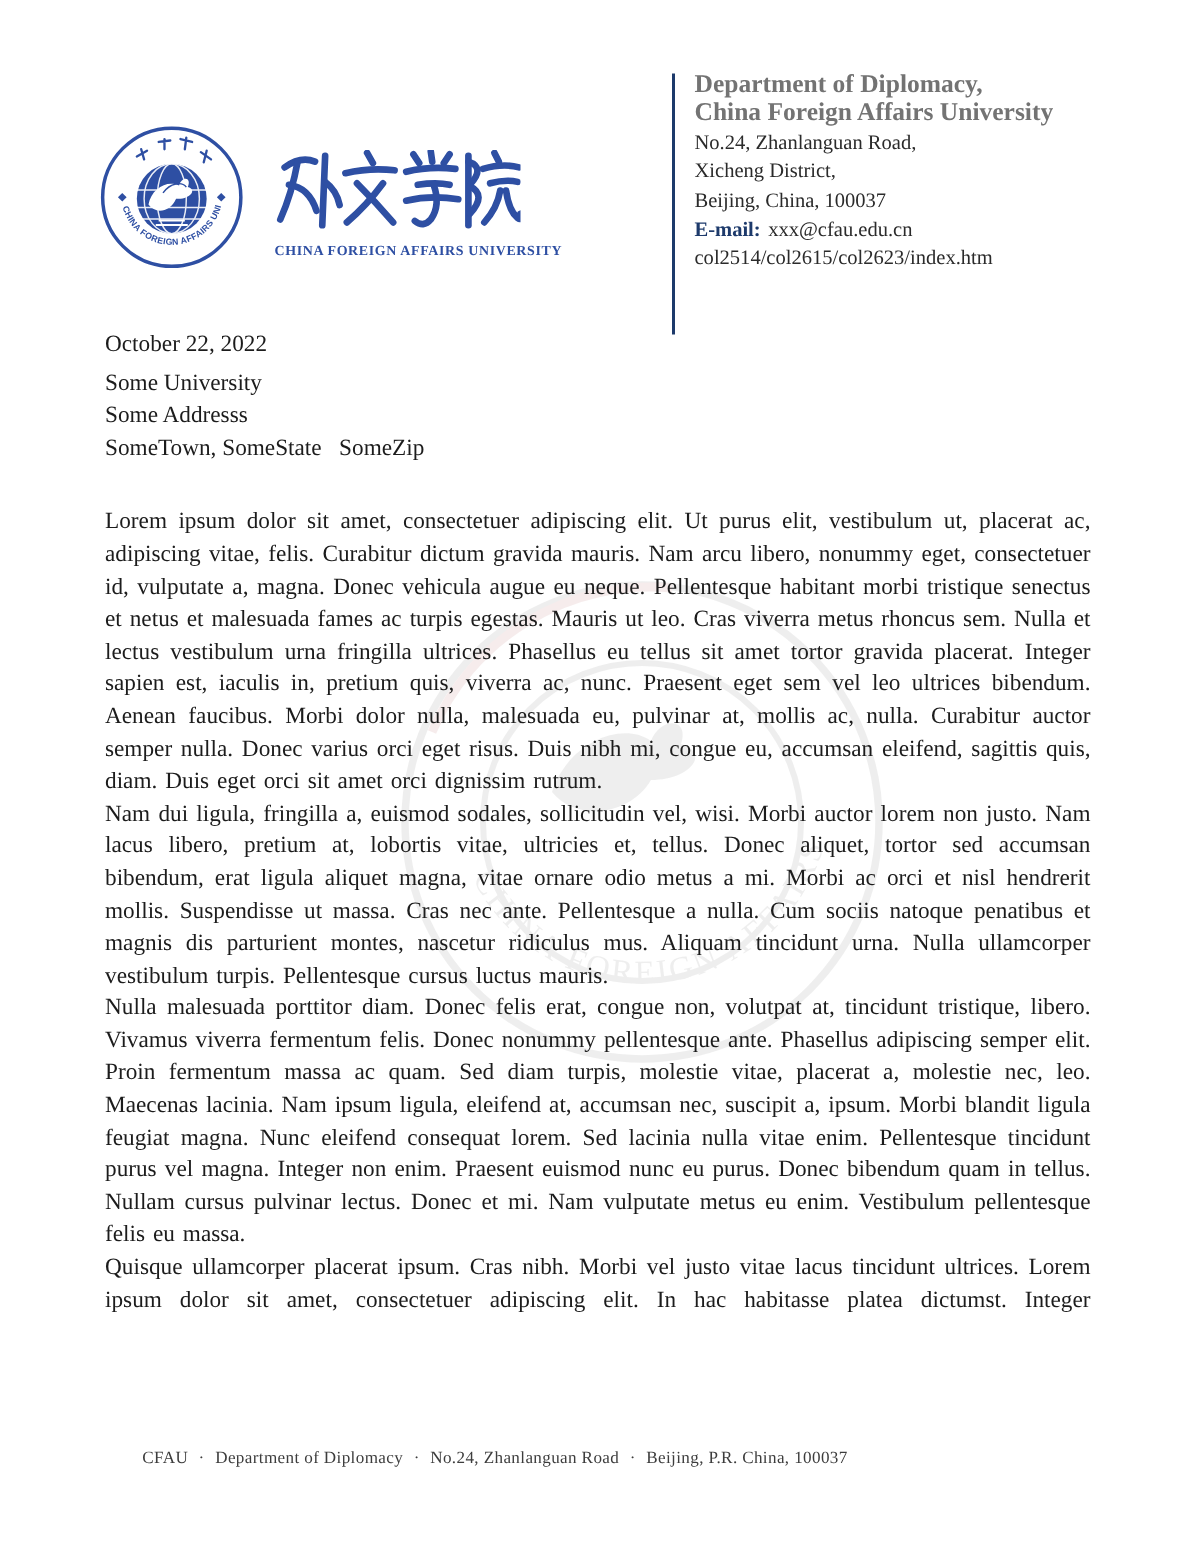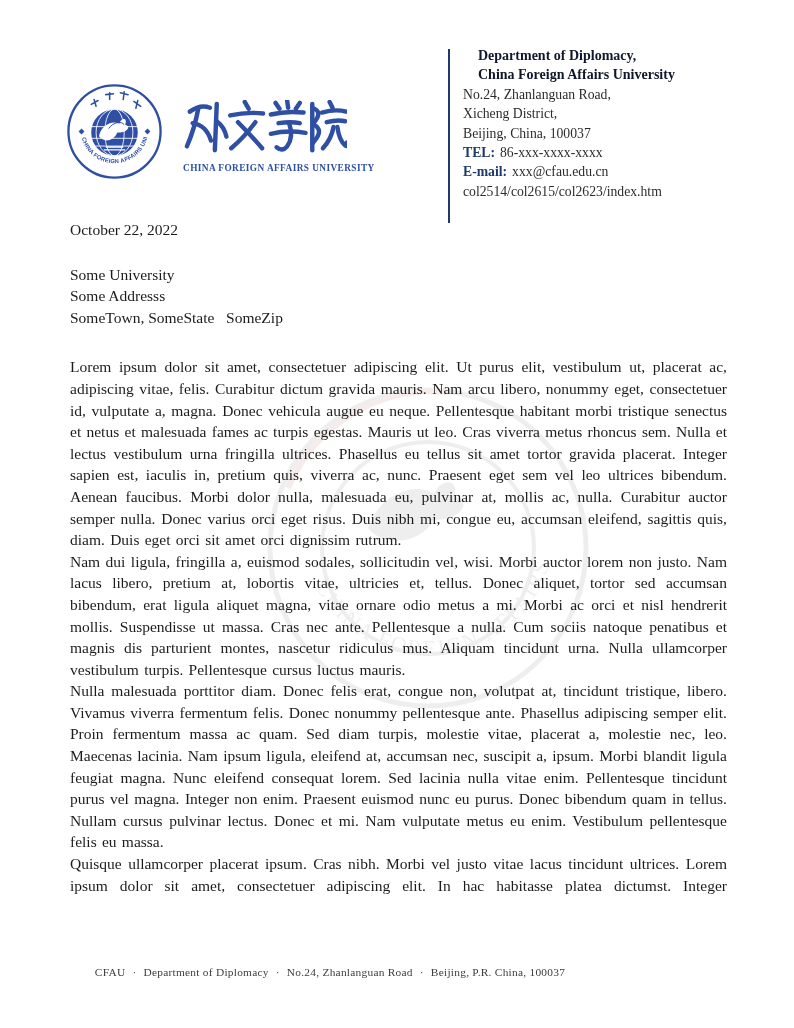--- a/index.html
+++ b/index.html
@@ -15,28 +15,28 @@
   .seal { position:absolute; left:66px; top:83px; width:97px; height:97px; }
   .calligraphy { position:absolute; left:183px; top:100px; width:164px; height:56px; }
   .logo-caption { position:absolute; left:183px; top:163px; width:170px;
                   font-family:"Liberation Serif", serif; font-weight:bold;
                   font-size:9.3px; letter-spacing:.42px; color:#2e4fa3; white-space:nowrap; }
 
   
   .hdr-bar { position:absolute; left:448px; top:49px; width:2px; height:174px; background:#1d3a6b; }
   .hdr { position:absolute; left:463px; top:46px; width:285px;
          font-size:13.7px; line-height:19.4px; color:#2b2b2b; }
-  .hdr .dept { font-size:14px; font-weight:bold; color:#0f172a;margin-left:15px; }
+  .hdr .dept { font-size:17px; font-weight:bold; color:#737373; }
   .hdr .lbl { color:#1d3a6b; font-weight:bold; }
   .hdr .val { margin-left:5px; }
 
   
   .letter { position:absolute; left:70px; top:219px; width:657px; font-size:15.5px;
             line-height:21.6px; color:#1c1c1c; }
-  .date-line { margin-bottom:23px; }
+  .date-line { margin-bottom:4px; }
   .recipient { white-space:pre-wrap; margin-bottom:28px; }
   .salutation { margin-bottom:7px; }
   .para { text-align:justify; margin-top:0; word-spacing:1.4px; }
   .para.clipped { text-align-last:justify; }
 
   
   .footer { position:absolute; left:0; top:966px; width:660px; text-align:center;
             font-size:11.4px; letter-spacing:.25px; color:#3d3d3d; }
   .footer .sep { margin:0 7px; }
 </style>
@@ -132,21 +132,20 @@
 
   <div class="logo-caption">CHINA FOREIGN AFFAIRS UNIVERSITY</div>
 
   <div class="hdr-bar"></div>
   <div class="hdr">
     <div class="dept">Department of Diplomacy,</div>
     <div class="dept">China Foreign Affairs University</div>
     <div>No.24, Zhanlanguan Road,</div>
     <div>Xicheng District,</div>
     <div>Beijing, China, 100037</div>
-    <div><span class="lbl">TEL:</span><span class="val">86-xxx-xxxx-xxxx</span></div>
     <div><span class="lbl">E-mail:</span><span class="val">xxx@cfau.edu.cn</span></div>
     <div>col2514/col2615/col2623/index.htm</div>
   </div>
 
   <div class="letter">
     <div class="date-line">October 22, 2022</div>
     <div class="recipient"><span>Some University</span>
 <span>Some Addresss</span>
 <span>SomeTown, SomeState   SomeZip</span></div>
     <p class="para">Lorem ipsum dolor sit amet, consectetuer adipiscing elit. Ut purus elit, vestibulum ut, placerat ac, adipiscing vitae, felis. Curabitur dictum gravida mauris. Nam arcu libero, nonummy eget, consectetuer id, vulputate a, magna. Donec vehicula augue eu neque. Pellentesque habitant morbi tristique senectus et netus et malesuada fames ac turpis egestas. Mauris ut leo. Cras viverra metus rhoncus sem. Nulla et lectus vestibulum urna fringilla ultrices. Phasellus eu tellus sit amet tortor gravida placerat. Integer sapien est, iaculis in, pretium quis, viverra ac, nunc. Praesent eget sem vel leo ultrices bibendum. Aenean faucibus. Morbi dolor nulla, malesuada eu, pulvinar at, mollis ac, nulla. Curabitur auctor semper nulla. Donec varius orci eget risus. Duis nibh mi, congue eu, accumsan eleifend, sagittis quis, diam. Duis eget orci sit amet orci dignissim rutrum.</p>

